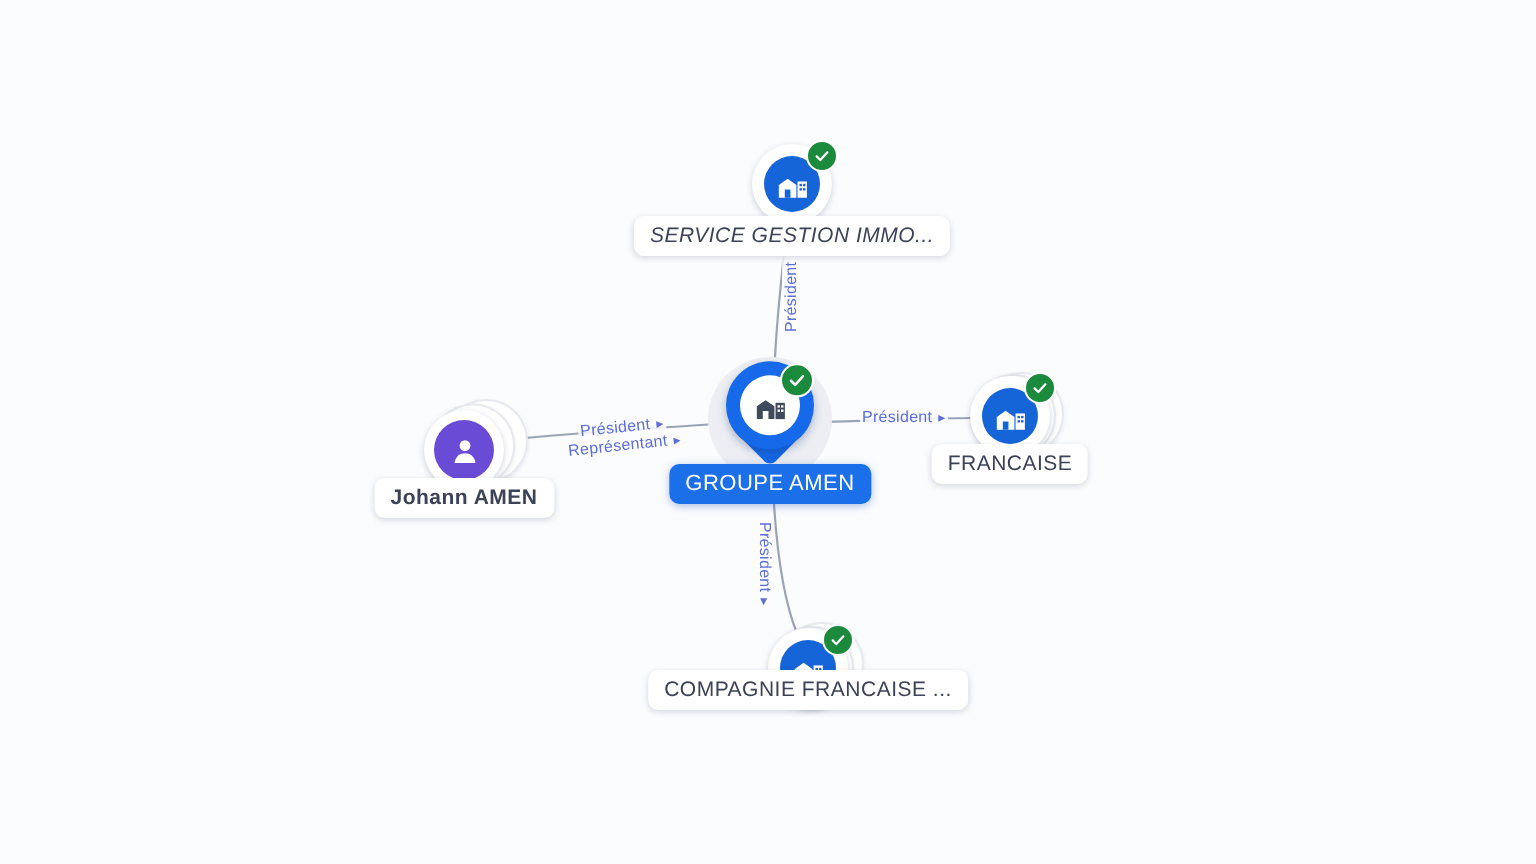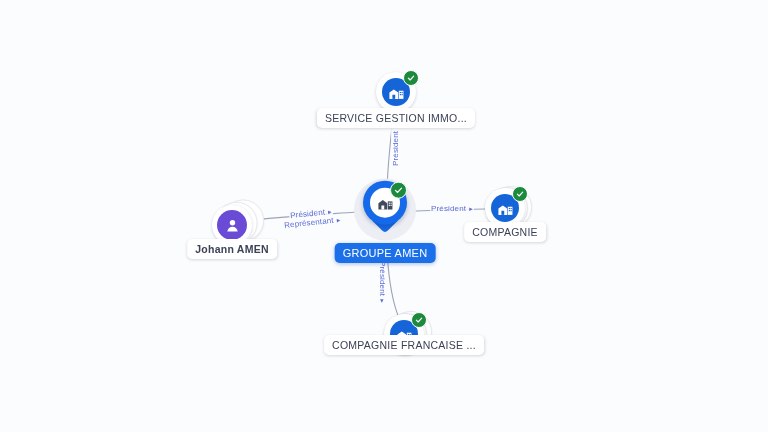--- a/index.html
+++ b/index.html
@@ -170,21 +170,20 @@
     letter-spacing: 0.25px;
     padding: 4px 8px 4px 8px;
     border-radius: 5px;
     box-shadow: 0 1px 3px rgba(40,50,80,0.18);
   }
   .node-label.selected {
     background: #1b6fe8;
     color: #ffffff;
     font-size: 11px;
     box-shadow: 0 1px 4px rgba(20,70,180,0.35);
-    margin-top: 11px;
   }
   .node-label.person-label {
     color: #3c4257;
     font-weight: bold;
   }
 
   
   .edge-label {
     position: absolute;
     white-space: nowrap;
@@ -254,21 +253,21 @@
             <rect x="19.1" y="14.2" width="1.7" height="1.7" fill="#1565d8"></rect>
           </svg>
         </div>
         <div class="badge">
           <svg width="8" height="8" viewBox="0 0 24 24" aria-hidden="true">
             <path d="M4 12.5 L9.5 18 L20 6.5" fill="none" stroke="#ffffff" stroke-width="3.4" stroke-linecap="round" stroke-linejoin="round"></path>
           </svg>
         </div>
       </div>
     </div>
-    <div class="node-label" style="top:16px;">SERVICE GESTION IMMO...</div>
+    <div class="node-label" style="top:16px;font-style:italic;">SERVICE GESTION IMMO...</div>
   </div>
 
   <div class="node" style="left:232px; top:225px;">
     <div class="node-visual" style="left:0; top:0;">
       <div style="position:relative; width:40px; height:40px;">
         <div class="stack s1" style="left:26px; top:18px; border-radius:50%;"></div>
         <div class="stack s2" style="left:22px; top:19px; border-radius:50%;"></div>
         <div class="disc" style="position:absolute; left:0; top:0;">
           <div class="disc-inner person">
             <svg width="17" height="17" viewBox="0 0 24 24" aria-hidden="true">
@@ -327,21 +326,21 @@
             </svg>
           </div>
           <div class="badge">
             <svg width="8" height="8" viewBox="0 0 24 24" aria-hidden="true">
               <path d="M4 12.5 L9.5 18 L20 6.5" fill="none" stroke="#ffffff" stroke-width="3.4" stroke-linecap="round" stroke-linejoin="round"></path>
             </svg>
           </div>
         </div>
       </div>
     </div>
-    <div class="node-label" style="top:14px;">COMPAGNIE</div>
+    <div class="node-label" style="top:14px;">FRANCAISE</div>
   </div>
 
   <div class="node" style="left:404px; top:334px;">
     <div class="node-visual" style="left:0; top:0;">
       <div style="position:relative; width:40px; height:40px;">
         <div class="stack" style="left:27px; top:18px; border-radius:50%;"></div>
         <div class="stack" style="left:22px; top:20px; border-radius:50%;"></div>
         <div class="disc" style="position:absolute; left:0; top:0;">
           <div class="disc-inner">
             <svg width="17" height="17" viewBox="0 0 24 24" aria-hidden="true">

